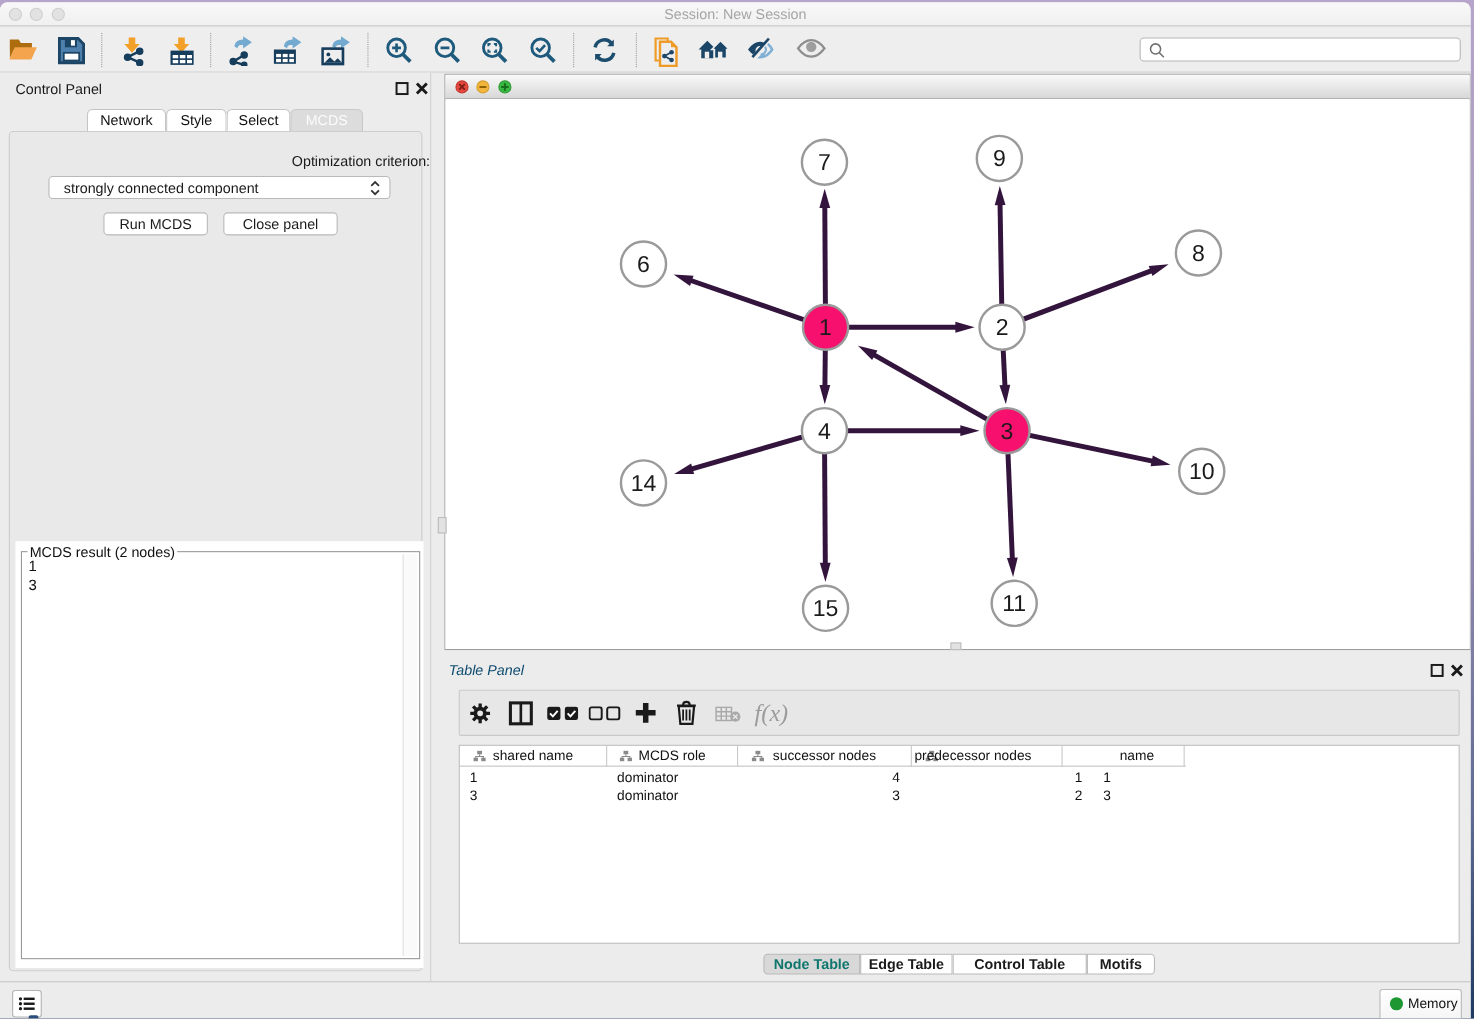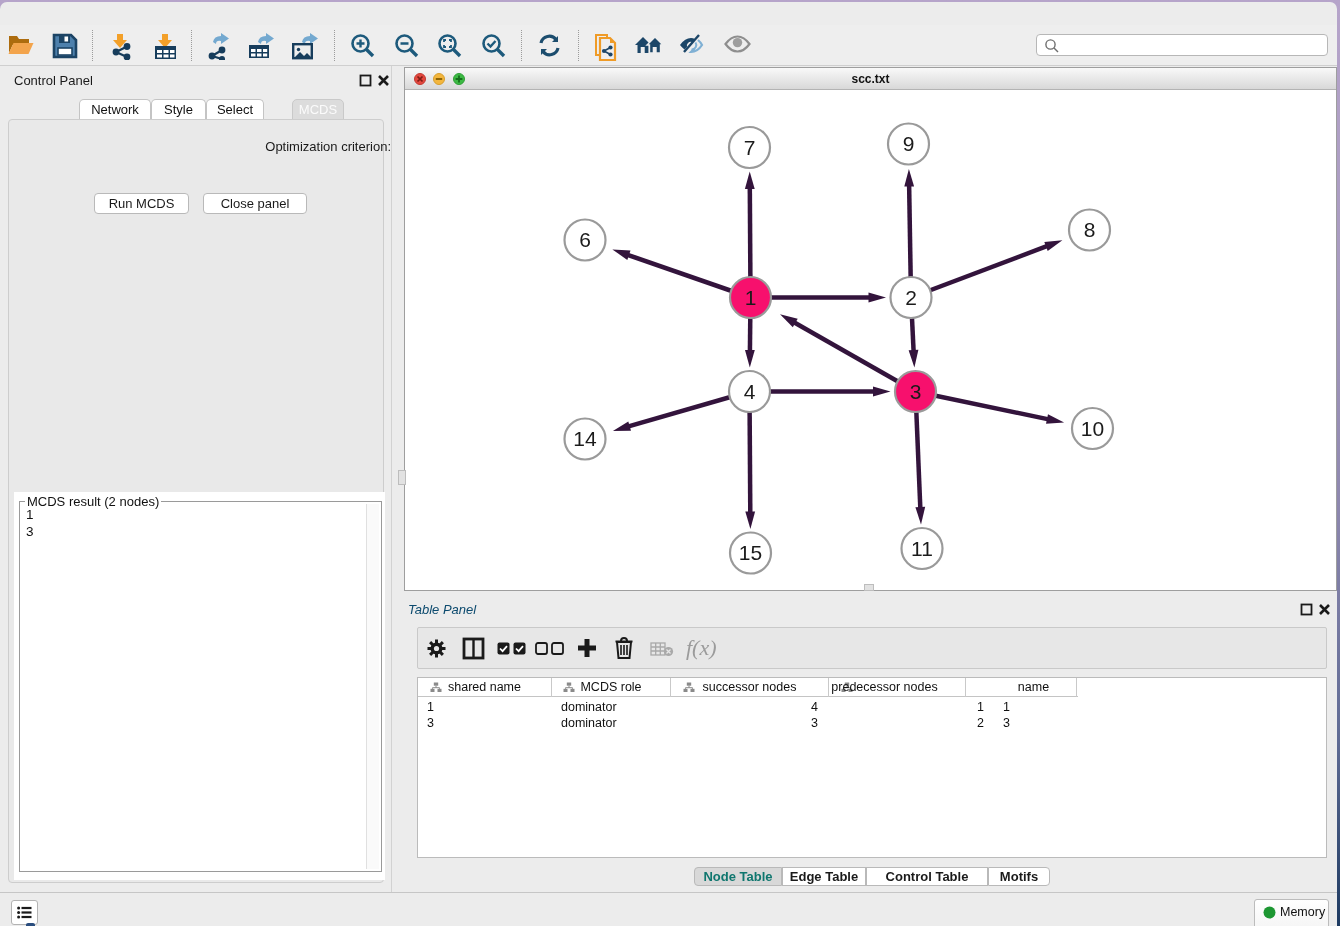--- a/index.html
+++ b/index.html
@@ -48,20 +48,26 @@
 .thead { position:absolute; left:0; top:0; width:660px; height:19px; border-bottom:1px solid #c4c4c4; }
 .th { position:absolute; top:0; height:19px; border-right:1px solid #c9c9c9; font-size:12.5px; color:#111; text-align:center; line-height:18px; }
 .td { position:absolute; font-size:12.5px; color:#111; height:16px; line-height:16px; }
 .bottomtabs { position:absolute; left:290px; top:274px; height:20px; }
 .btab { position:absolute; top:0; height:19px; background:#ffffff; border:1px solid #b9b9b9; font-size:13px; font-weight:bold; color:#1a1a1a; text-align:center; line-height:18px; }
 .btab.sel { background:#d8d8d8; color:#0f766e; }
 </style>
 </head>
 <body>
 <div class="app">
+  <div class="titlebar">
+    <div class="tl" style="left:8px;"></div>
+    <div class="tl" style="left:27px;"></div>
+    <div class="tl" style="left:47px;"></div>
+    <div class="title-text">Session: New Session</div>
+  </div>
   <div class="toolbar" id="toolbar">
     <div class="sep" style="left:92px;"></div>
     <div class="sep" style="left:191px;"></div>
     <div class="sep" style="left:334px;"></div>
     <div class="sep" style="left:521px;"></div>
     <div class="sep" style="left:578px;"></div>
 
     <svg class="ticon" style="left:7px;" width="28" height="26" viewBox="0 0 28 26">
       <path d="M2 3 h8 l2 3 h10 v6 h-20 z" fill="#ad6c0e"></path>
       <path d="M2 3 v17 l5 -11 h-3 z" fill="#ad6c0e"></path>
@@ -196,24 +202,30 @@
     <svg style="position:absolute; left:359px; top:8px;" width="13" height="13" viewBox="0 0 13 13">
       <rect x="1.5" y="1.5" width="10" height="10" fill="none" stroke="#1a1a1a" stroke-width="1.8"></rect>
     </svg>
     <svg style="position:absolute; left:377px; top:8px;" width="13" height="13" viewBox="0 0 13 13">
       <path d="M2 2 L11 11 M11 2 L2 11" stroke="#1a1a1a" stroke-width="2.6"></path>
     </svg>
     <div class="tabs">
       <div class="tab" style="left:0; width:72px;">Network</div>
       <div class="tab" style="left:72px; width:55px;">Style</div>
       <div class="tab" style="left:127px; width:58px;">Select</div>
-      <div class="tab sel" style="left:185px; width:52px;margin-left:28px;">MCDS</div>
+      <div class="tab sel" style="left:185px; width:66px;">MCDS</div>
     </div>
     <div class="cp-body"></div>
     <div class="opt-label">Optimization criterion:</div>
+    <div class="dropdown">strongly connected component
+      <svg style="position:absolute; right:8px; top:3px;" width="10" height="14" viewBox="0 0 10 14">
+        <path d="M1.5 5 L5 1.5 L8.5 5" fill="none" stroke="#333" stroke-width="1.6"></path>
+        <path d="M1.5 9 L5 12.5 L8.5 9" fill="none" stroke="#333" stroke-width="1.6"></path>
+      </svg>
+    </div>
     <div class="btn" style="left:94px; width:95px;">Run MCDS</div>
     <div class="btn" style="left:203px; width:104px;">Close panel</div>
     <div class="resultwrap">
       <div class="fieldset">
         <div class="fieldlegend">MCDS result (2 nodes)</div>
         <div class="resulttext">1<br>3</div>
         <div class="vscroll"></div>
       </div>
     </div>
   </div>
@@ -227,21 +239,20 @@
       <div class="dot" style="left:28px; background:#f3b63d; border:1px solid #d69e2d;">
           <svg width="12" height="12" viewBox="0 0 12 12" style="position:absolute;left:-1px;top:-1px;">
             <path d="M2.8 6 h6.4" stroke="#8e6506" stroke-width="1.8"></path>
           </svg>
         </div>
       <div class="dot" style="left:48px; background:#3cb943; border:1px solid #2e9e36;">
           <svg width="12" height="12" viewBox="0 0 12 12" style="position:absolute;left:-1px;top:-1px;">
             <path d="M6 2.6 v6.8 M2.6 6 h6.8" stroke="#156e1b" stroke-width="1.8"></path>
           </svg>
         </div>
-      <div class="net-title">scc.txt</div>
     </div>
     <div class="canvas">
       <svg width="931" height="499" font-family="Liberation Sans, sans-serif">
 <line x1="345.5" y1="206.5" x2="344.8" y2="95.0" stroke="#33143c" stroke-width="4.5"></line>
 <polygon points="344.7,80.5 349.7,98.0 339.9,98.0" fill="#33143c"></polygon>
 <line x1="345.5" y1="206.5" x2="221.1" y2="163.3" stroke="#33143c" stroke-width="4.5"></line>
 <polygon points="207.4,158.5 225.5,159.6 222.3,168.9" fill="#33143c"></polygon>
 <line x1="345.5" y1="206.5" x2="466.5" y2="206.5" stroke="#33143c" stroke-width="4.5"></line>
 <polygon points="481.0,206.5 463.5,211.4 463.5,201.6" fill="#33143c"></polygon>
 <line x1="345.5" y1="206.5" x2="344.9" y2="262.0" stroke="#33143c" stroke-width="4.5"></line>

